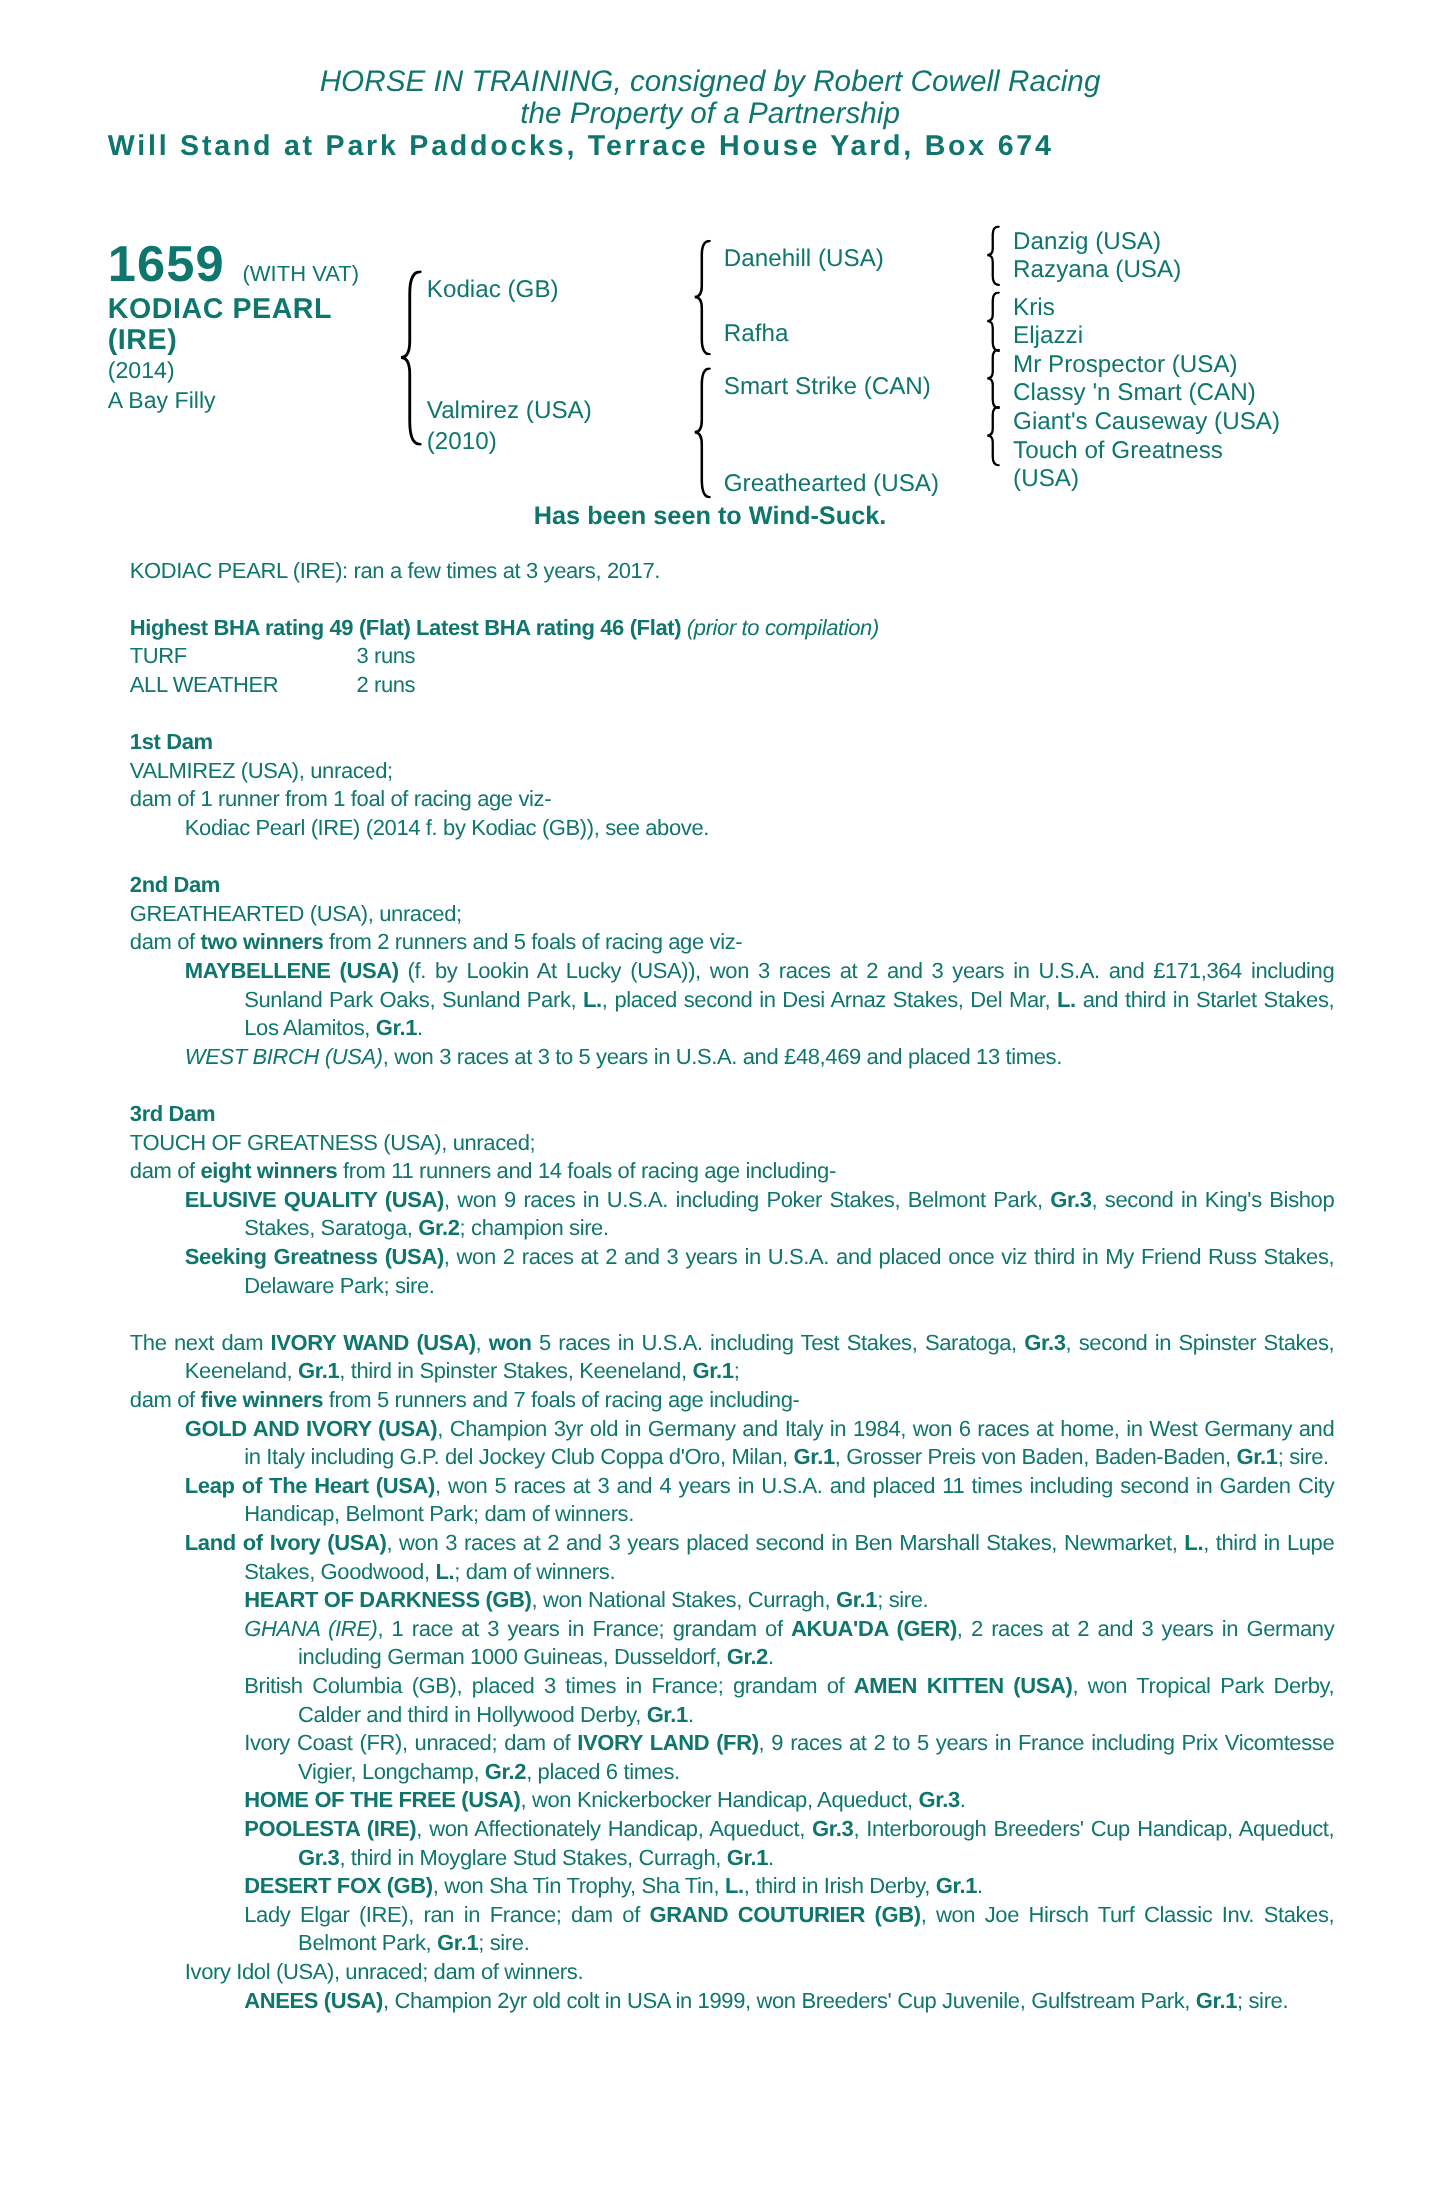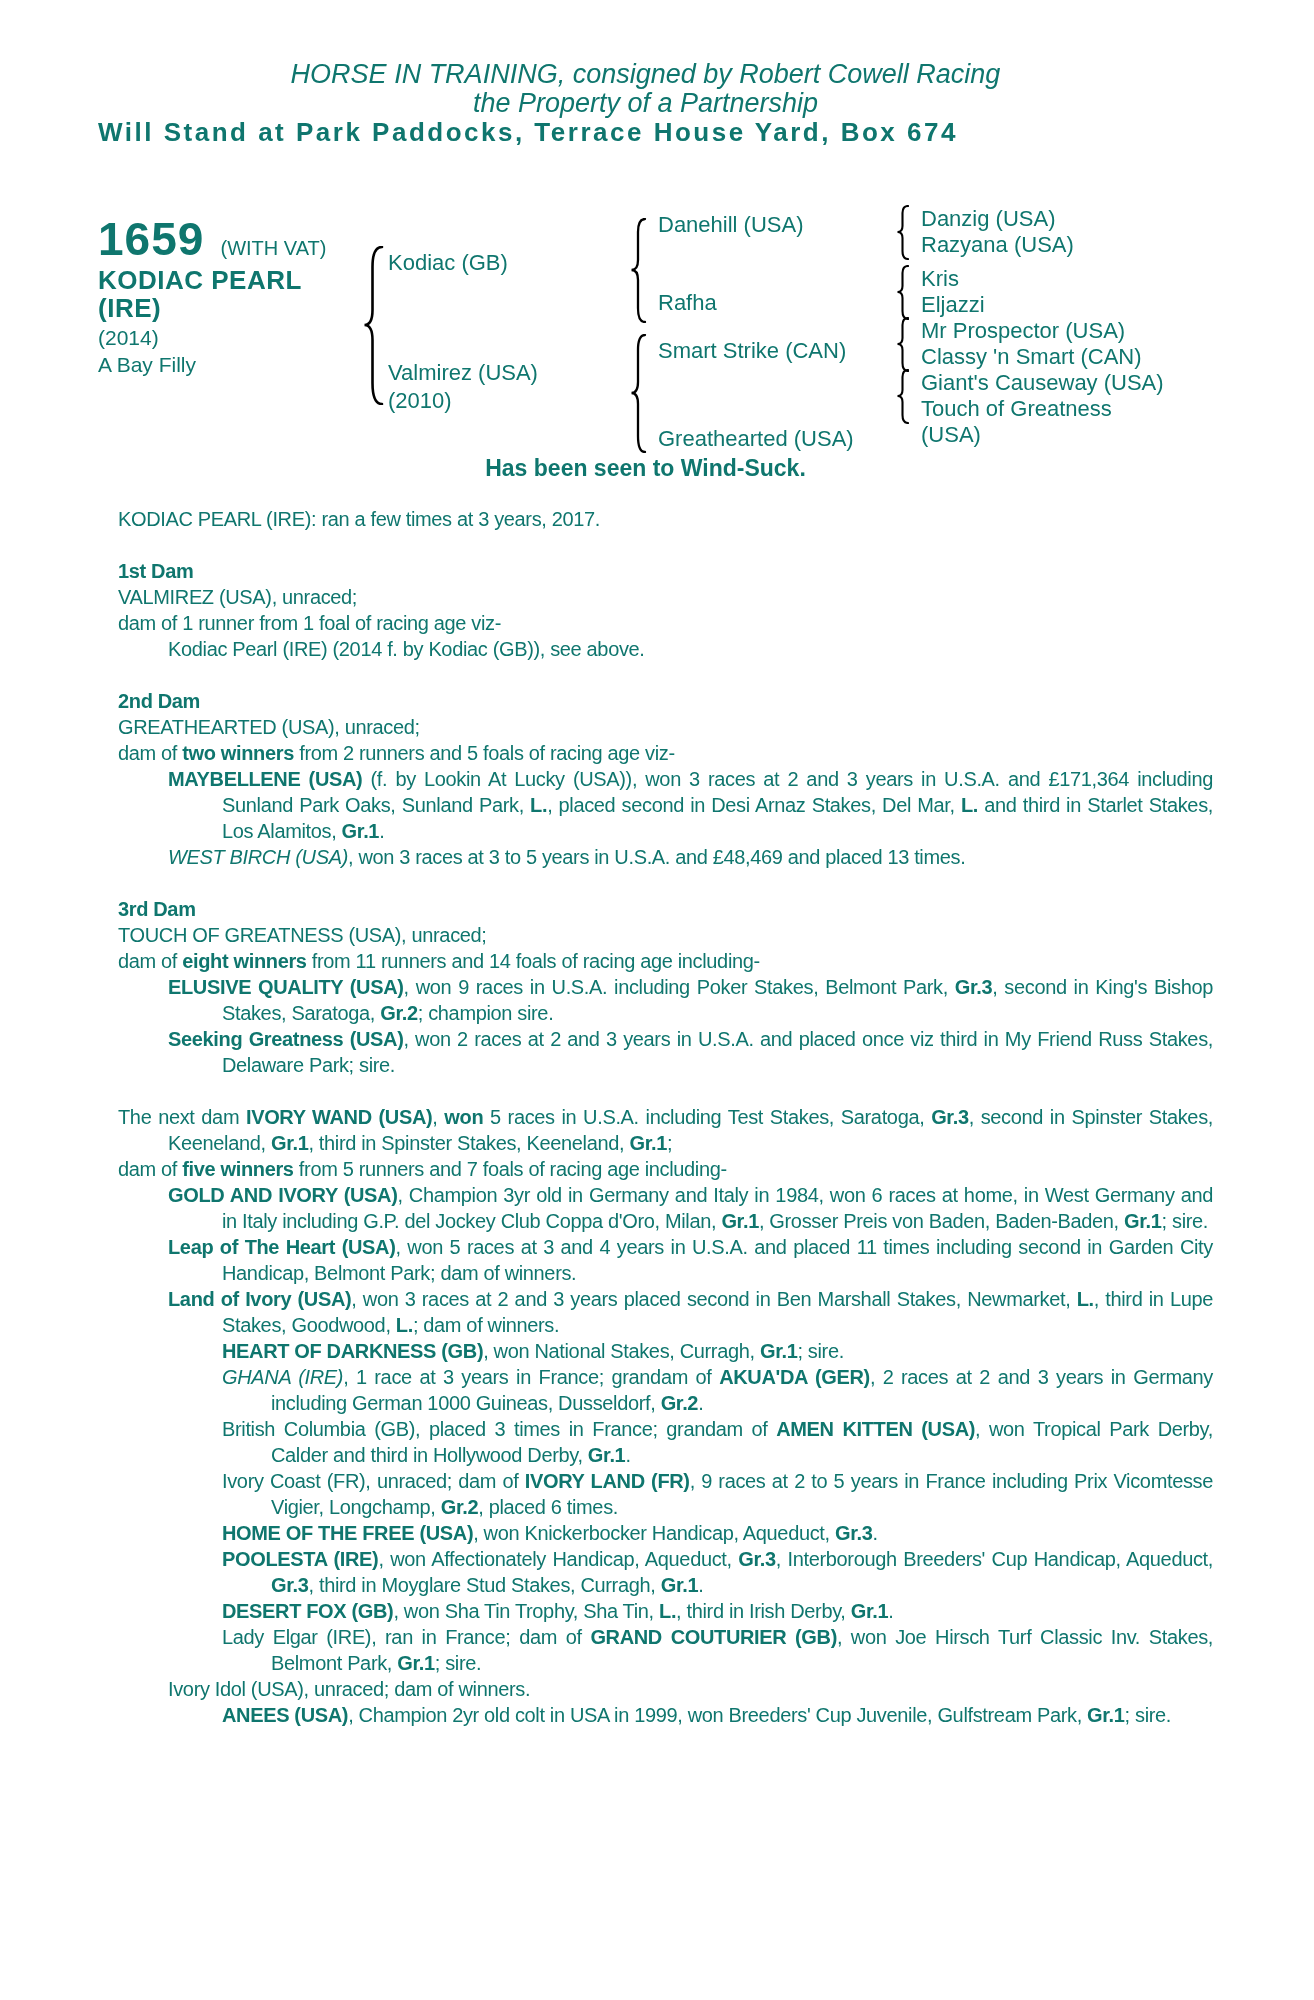--- a/index.html
+++ b/index.html
@@ -69,21 +69,21 @@
     <svg class="brace" style="left:363px; top:246px;" width="21" height="159" viewBox="0 0 21 159">
       <path d="M19 1 Q9.5 1 9.5 21 L9.5 64 Q9.5 79 1.5 79 Q9.5 79 9.5 94 L9.5 137 Q9.5 158 19 158" stroke-width="2.6"></path>
     </svg>
     <div class="cell" style="left:388px; top:250px;">Kodiac (GB)</div>
     <div class="cell" style="left:388px; top:360px;text-align:center;">Valmirez (USA)</div>
     <div class="cell" style="left:388px; top:388px;">(2010)</div>
 
     <svg class="brace" style="left:630px; top:218px;" width="17" height="105" viewBox="0 0 17 105">
       <path d="M15 1 Q8 1 8 14 L8 42 Q8 52 1.5 52 Q8 52 8 62 L8 90 Q8 104 15 104" stroke-width="2.3"></path>
     </svg>
-    <div class="cell" style="left:658px; top:212px;">Danehill (USA)</div>
+    <div class="cell" style="left:658px; top:222px;">Danehill (USA)</div>
     <div class="cell" style="left:658px; top:290px;">Rafha</div>
 
     <svg class="brace" style="left:630px; top:334px;" width="17" height="119" viewBox="0 0 17 119">
       <path d="M15 1 Q8 1 8 16 L8 48 Q8 59 1.5 59 Q8 59 8 70 L8 102 Q8 118 15 118" stroke-width="2.3"></path>
     </svg>
     <div class="cell" style="left:658px; top:338px;">Smart Strike (CAN)</div>
     <div class="cell" style="left:658px; top:426px;">Greathearted (USA)</div>
 
     <svg class="brace" style="left:896px; top:205px;" width="13" height="55" viewBox="0 0 13 55">
       <path d="M12 1 Q6.5 1 6.5 8 L6.5 21 Q6.5 27 1.5 27 Q6.5 27 6.5 33 L6.5 46 Q6.5 54 12 54" stroke-width="2.1"></path>
@@ -106,20 +106,25 @@
     <div class="cell" style="left:921px; top:344px;">Classy 'n Smart (CAN)</div>
     <div class="cell" style="left:921px; top:370px;">Giant's Causeway (USA)</div>
     <div class="cell gp-wrap" style="left:921px; top:396px;">Touch of Greatness (USA)</div>
   </div>
 
   <div class="windsuck">Has been seen to Wind-Suck.</div>
 
   <div class="body-text">
       <div class="section">
         <div class="para p-plain"><span>KODIAC PEARL (IRE): ran a few times at 3 years, 2017.</span></div>
+      </div>
+      <div class="section">
+        <div class="para p-plain"><span class="b">Highest BHA rating 49 (Flat) Latest BHA rating 46 (Flat)</span><span> </span><span class="it">(prior to compilation)</span></div>
+        <div class="para p-plain"><span class="tab">TURF</span><span>3 runs</span></div>
+        <div class="para p-plain"><span class="tab">ALL WEATHER</span><span>2 runs</span></div>
       </div>
       <div class="section">
         <div class="heading">1st Dam</div>
         <div class="para p-base"><span>VALMIREZ (USA), unraced;</span></div>
         <div class="para p-base"><span>dam of 1 runner from 1 foal of racing age viz-</span></div>
         <div class="para p-entry1"><span>Kodiac Pearl (IRE) (2014 f. by Kodiac (GB)), see above.</span></div>
       </div>
       <div class="section">
         <div class="heading">2nd Dam</div>
         <div class="para p-base"><span>GREATHEARTED (USA), unraced;</span></div>

